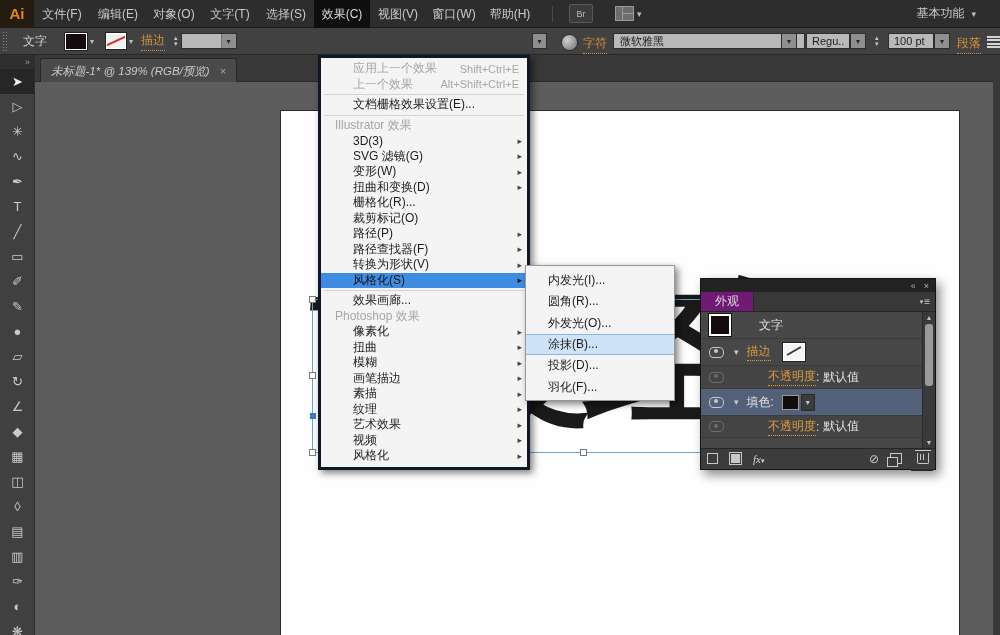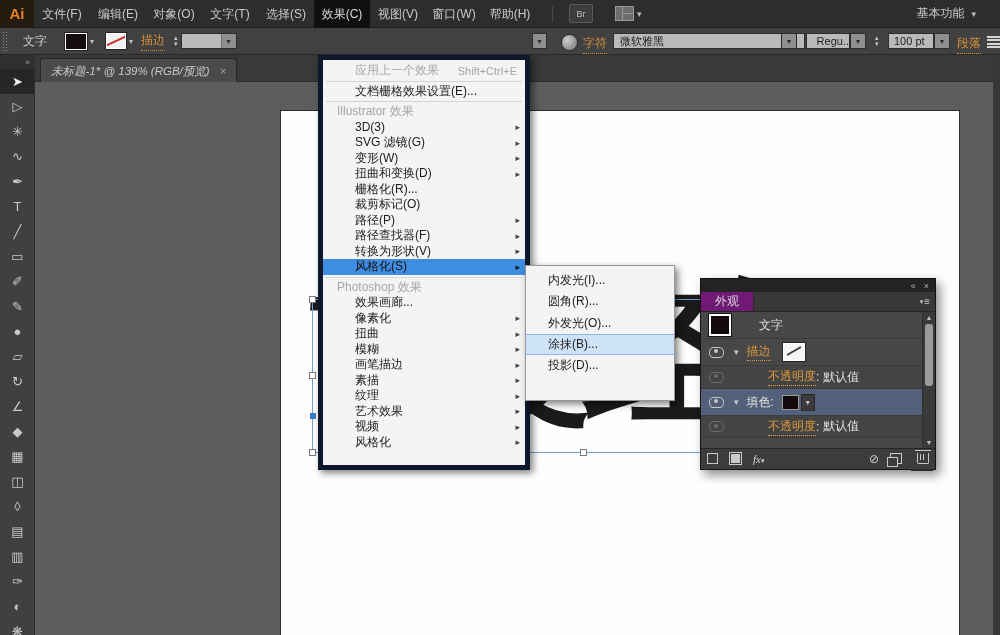--- a/index.html
+++ b/index.html
@@ -62,21 +62,21 @@
   .bigtext{position:absolute;left:310px;top:288px;z-index:2;font-size:145px;line-height:1;font-weight:700;
            color:#1a1a1a;letter-spacing:-8px;white-space:nowrap;
            font-family:"Liberation Sans","DejaVu Sans",sans-serif;}
   .bigtext .ch{display:inline-block;}
   .bigtext .tilt{transform:rotate(14deg) translateY(-10px);}
   .bbox{position:absolute;left:312px;top:299px;width:541px;height:152px;border:1px solid #6fa0cf;z-index:2;}
   .handle{position:absolute;width:7px;height:7px;background:#fff;border:1px solid #7a7a7a;box-sizing:border-box;}
   .anchor{position:absolute;width:6px;height:6px;background:#3a7ec2;left:-3px;top:113px;}
   
   .menu{position:absolute;left:318px;top:55px;width:212px;height:415px;background:#f4f4f4;
-        border:5px solid #0f172a;box-shadow:3px 3px 7px rgba(0,0,0,.5);z-index:10;box-sizing:border-box;
+        border:3px solid #0f172a;box-shadow:3px 3px 7px rgba(0,0,0,.5);z-index:10;box-sizing:border-box;
         padding-top:3px;}
   .mi{height:15.5px;display:flex;align-items:center;font-size:12px;color:#1c1c1c;padding:0 8px 0 32px;position:relative;}
   .mi .lab{flex:0 0 auto;}
   .mi .sc{margin-left:auto;font-size:11px;color:#1c1c1c;}
   .mi.dis,.mi.dis .sc{color:#a6a6a6;}
   .mi.hdr{color:#a6a6a6;padding-left:14px;}
   .mi .arr{position:absolute;right:5px;font-size:9px;color:#444;}
   .mi.hl{background:#3f8de2;color:#16120f;}
   .mi.hl .arr{color:#16120f;}
   .msep{height:1px;background:#d4d4d4;margin:2px 3px;}
@@ -185,21 +185,21 @@
     </div>
     <div class="ob-abs circle-icon" style="left:561px;top:6px;"></div>
     <div class="ob-abs ob-link" style="left:583px;top:7px;margin:0;">字符</div>
     <div class="ob-abs ob-select" style="left:613px;width:192px;padding-left:6px;">
       <span>微软雅黑</span>
       <span style="flex:1"></span>
     </div>
     <div class="ob-abs ob-select" style="left:781px;width:16px;">
       <span class="sel-caret" style="width:15px;border:none;">▾</span>
     </div>
-    <div class="ob-abs ob-select" style="left:806px;width:44px;padding-left:5px;justify-content:flex-end;">
+    <div class="ob-abs ob-select" style="left:806px;width:44px;padding-left:5px;">
       <span>Regu..</span>
     </div>
     <div class="ob-abs ob-select" style="left:850px;width:16px;">
       <span class="sel-caret" style="width:15px;border:none;">▾</span>
     </div>
     <div class="ob-abs stepper" style="left:872px;top:7px;">
       <span>▴</span>
       <span>▾</span>
     </div>
     <div class="ob-abs ob-select" style="left:888px;width:46px;padding-left:5px;">
@@ -273,20 +273,24 @@
     <span class="anchor"></span>
   </div>
 
   <div class="rightstrip"></div>
 
   <div class="menu">
     <div class="mi dis">
       <span class="lab">应用上一个效果</span>
       <span class="sc">Shift+Ctrl+E</span>
     </div>
+    <div class="mi dis">
+      <span class="lab">上一个效果</span>
+      <span class="sc">Alt+Shift+Ctrl+E</span>
+    </div>
     <div class="msep"></div>
     <div class="mi">
       <span class="lab">文档栅格效果设置(E)...</span>
     </div>
     <div class="msep"></div>
     <div class="mi hdr">
       <span class="lab">Illustrator 效果</span>
     </div>
     <div class="mi">
       <span class="lab">3D(3)</span>
@@ -320,25 +324,25 @@
     </div>
     <div class="mi">
       <span class="lab">转换为形状(V)</span>
       <span class="arr">▸</span>
     </div>
     <div class="mi hl">
       <span class="lab">风格化(S)</span>
       <span class="arr">▸</span>
     </div>
     <div class="msep"></div>
+    <div class="mi">
+      <span class="lab">效果画廊...</span>
+    </div>
     <div class="mi hdr">
       <span class="lab">Photoshop 效果</span>
-    </div>
-    <div class="mi">
-      <span class="lab">效果画廊...</span>
     </div>
     <div class="mi">
       <span class="lab">像素化</span>
       <span class="arr">▸</span>
     </div>
     <div class="mi">
       <span class="lab">扭曲</span>
       <span class="arr">▸</span>
     </div>
     <div class="mi">
@@ -379,20 +383,23 @@
       <span>圆角(R)...</span>
     </div>
     <div class="smi">
       <span>外发光(O)...</span>
     </div>
     <div class="smi hl">
       <span>涂抹(B)...</span>
     </div>
     <div class="smi">
       <span>投影(D)...</span>
+    </div>
+    <div class="smi">
+      <span>羽化(F)...</span>
     </div>
   </div>
 
   <div class="panel">
     <div class="p-titlebar">
       <span>«</span>
       <span>×</span>
     </div>
     <div class="p-tabs">
       <div class="p-tab">外观</div>

